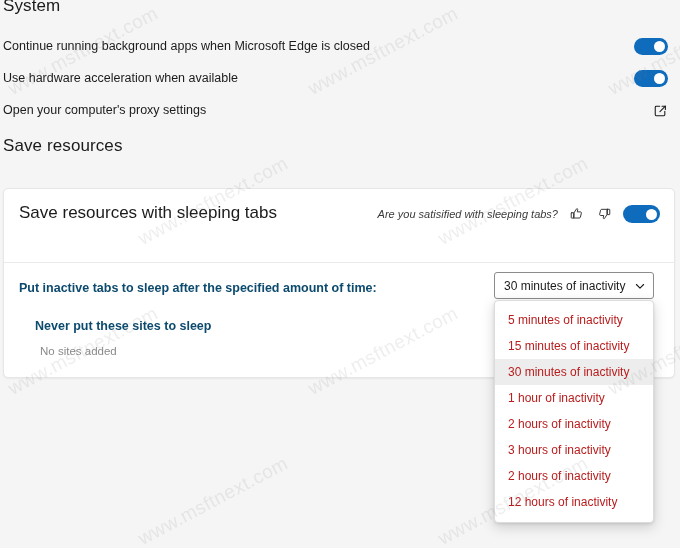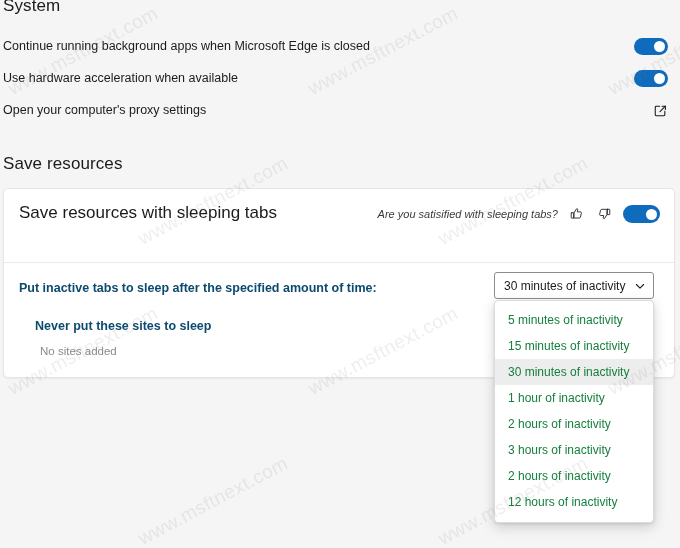--- a/index.html
+++ b/index.html
@@ -205,21 +205,21 @@
     box-shadow: 0 4px 13px rgba(0,0,0,0.17), 0 1px 3px rgba(0,0,0,0.10);
     padding: 6px 0 7px 0;
     box-sizing: border-box;
     z-index: 40;
   }
   .dd-item {
     height: 26px;
     line-height: 26px;
     padding: 0 9px 0 13px;
     font-size: 12px;
-    color: #15803d;
+    color: #b91c1c;
     white-space: nowrap;
     cursor: pointer;
   }
   .dd-item.selected {
     background: #ededed;
   }
 </style>
 </head>
 <body>
 
@@ -253,21 +253,21 @@
       <span style="display:block;">
         <svg class="ext-icon" viewBox="0 0 16 16" fill="none" stroke="#1b1b1b" stroke-width="1.15" stroke-linecap="round" stroke-linejoin="round">
           <path d="M12.6 8.9v3.7a1 1 0 0 1-1 1H3.4a1 1 0 0 1-1-1V4.4a1 1 0 0 1 1-1h3.7"></path>
           <path d="M9.6 3.4h3.6v3.6"></path>
           <path d="M13.2 3.4 7.4 9.2"></path>
         </svg>
       </span>
     </span>
   </div>
 
-  <div class="section-title" style="position:absolute;left:3px;top:154px;">
+  <div class="section-title" style="position:absolute;left:3px;top:136px;">
     <span>Save resources</span>
   </div>
 
   <div class="card" style="left:3px;top:188px;width:670px;height:188px;">
 
     <div style="position:absolute;left:0;top:0;right:0;height:73px;">
       <div style="position:absolute;left:15px;top:14px;">
         <div class="card-row-title">Save resources with sleeping tabs</div>
       </div>
 

